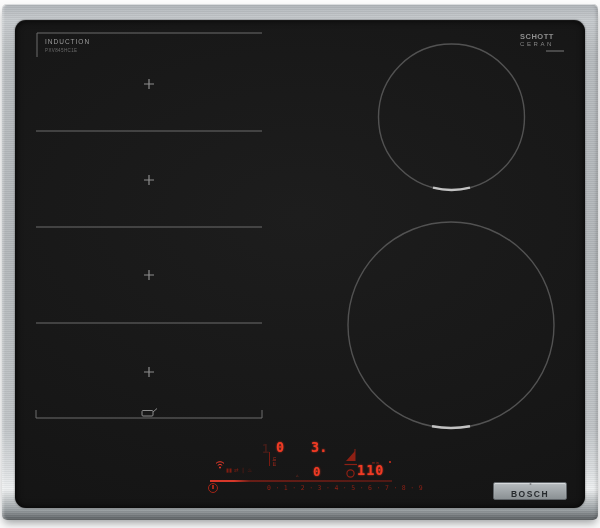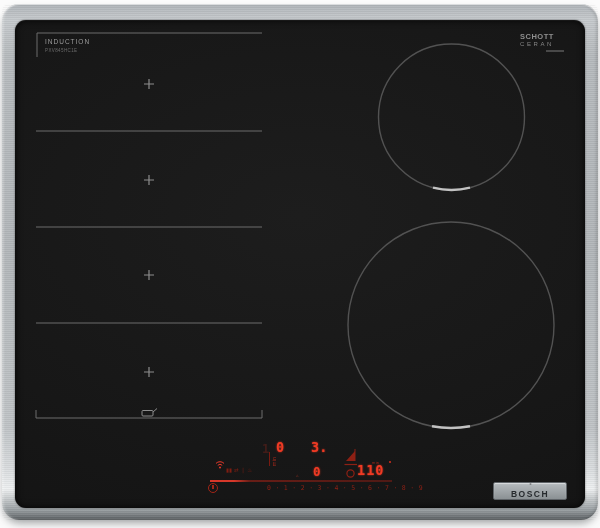--- a/index.html
+++ b/index.html
@@ -1,20 +1,20 @@
 <!DOCTYPE html>
 <html><head>
 <meta charset="utf-8">
 <style>
   html,body{margin:0;padding:0;background:#fbfbfb;width:600px;height:528px;overflow:hidden;
             font-family:"Liberation Sans",sans-serif;}
   .stage{position:relative;width:600px;height:528px;}
 
   
-  .cooktop{position:absolute;left:2px;top:4px;width:596px;height:516px;border-radius:17px;
+  .cooktop{position:absolute;left:2px;top:4px;width:596px;height:516px;border-radius:5px;
     background:linear-gradient(180deg,#aeb3b7 0%,#c6cacd 3%,#b6babd 10%,#b2b6b9 48%,#bfc3c6 82%,
                #d9dcde 90%,#eef0f1 94%,#9aa0a3 98%,#585d60 100%);
     box-shadow:0 5px 9px -2px rgba(80,85,88,.55), inset 0 1px 1px rgba(255,255,255,.6),
                inset 2px 0 2px rgba(255,255,255,.25), inset -2px 0 3px rgba(0,0,0,.15);}
   .cooktop::before{content:"";position:absolute;inset:0;border-radius:7px;pointer-events:none;
     background:repeating-linear-gradient(180deg,rgba(255,255,255,.06) 0 1px,rgba(0,0,0,.04) 1px 2px);}
 
   
   .glass{position:absolute;left:13px;top:16px;width:570px;height:488px;border-radius:11px;
     background:radial-gradient(120% 90% at 50% 40%,#1d1d1d 0%,#171717 55%,#121212 100%);

